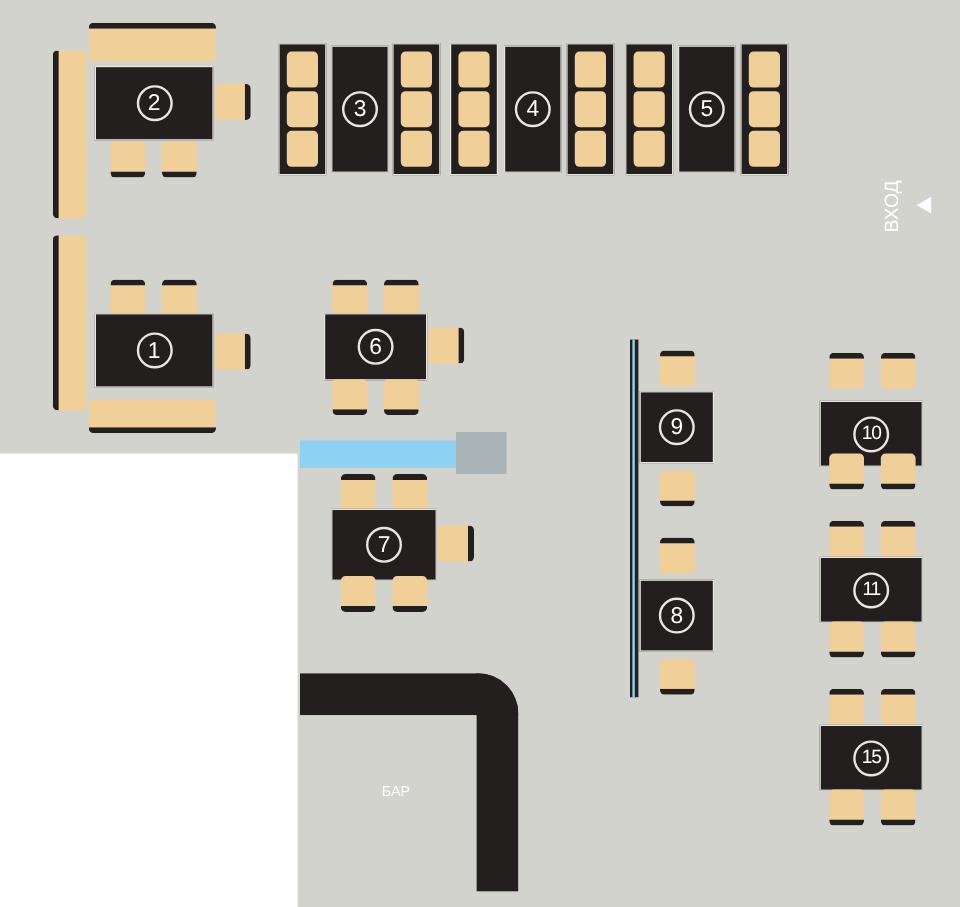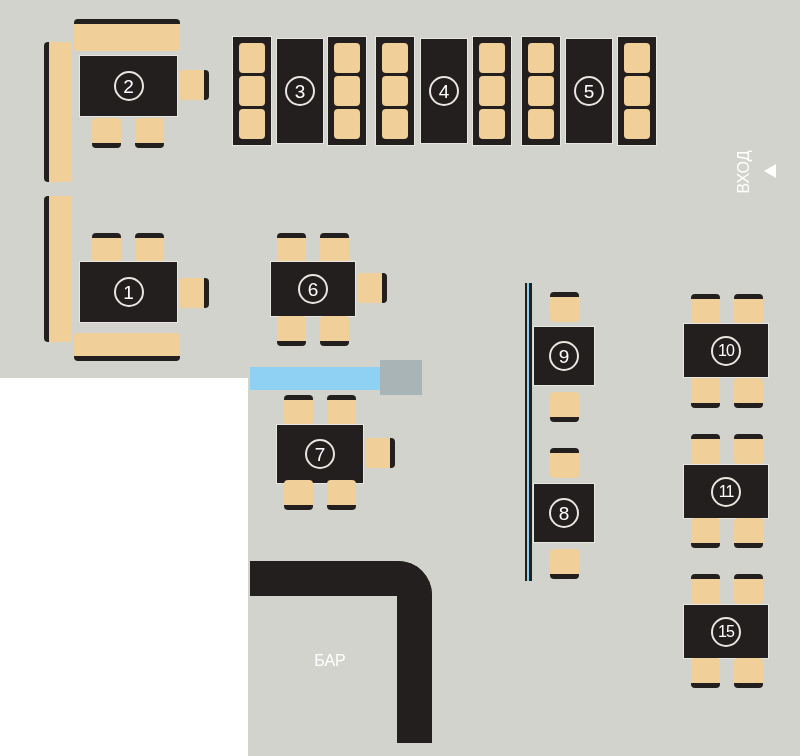--- a/index.html
+++ b/index.html
@@ -9,21 +9,21 @@
   .table{background:#231f1e;border:1px solid #e8e6e0;display:flex;align-items:center;justify-content:center;}
   .num{width:30px;height:30px;border:2px solid #e8e6e0;border-radius:50%;color:#fff;display:flex;align-items:center;justify-content:center;font-size:19px;box-sizing:border-box;line-height:1;}
   .num.small{font-size:16px;letter-spacing:-1px;}
   .chair{background:#f1cf98;border-radius:4px;}
   .chair.t{border-top:5px solid #231f1e;}
   .chair.b{border-bottom:5px solid #231f1e;}
   .chair.r{border-right:5px solid #231f1e;}
   .chair.l{border-left:5px solid #231f1e;}
   .bench{background:#231f1e;border:1px solid #e8e6e0;display:flex;flex-direction:column;align-items:center;justify-content:space-around;padding:4px 0;}
   .bench .seat{width:26px;height:30px;background:#f1cf98;border-radius:4px;}
-  .label{color:#fff;font-size:16px;}
+  .label{color:#fff;font-size:12px;}
 </style>
 </head>
 <body>
 
 <div class="abs white" style="left:0;top:378px;width:248px;height:378px;"></div>
 
 <div class="abs chair t" style="left:74px;top:19px;width:106px;height:32px;"></div>
 <div class="abs chair l" style="left:44px;top:42px;width:28px;height:140px;"></div>
 <div class="abs table" style="left:79px;top:55px;width:99px;height:62px;">
   <div class="num">2</div>
@@ -117,21 +117,21 @@
 <div class="abs chair b" style="left:550px;top:392px;width:29px;height:30px;"></div>
 
 <div class="abs chair t" style="left:550px;top:448px;width:29px;height:30px;"></div>
 <div class="abs table" style="left:533px;top:483px;width:62px;height:60px;">
   <div class="num">8</div>
 </div>
 <div class="abs chair b" style="left:550px;top:549px;width:29px;height:30px;"></div>
 
 <div class="abs chair t" style="left:691px;top:294px;width:29px;height:30px;"></div>
 <div class="abs chair t" style="left:734px;top:294px;width:29px;height:30px;"></div>
-<div class="abs table" style="left:683px;top:323px;width:86px;height:55px;">
+<div class="abs table" style="left:683px;top:334px;width:86px;height:55px;">
   <div class="num small">10</div>
 </div>
 <div class="abs chair b" style="left:691px;top:378px;width:29px;height:30px;"></div>
 <div class="abs chair b" style="left:734px;top:378px;width:29px;height:30px;"></div>
 
 <div class="abs chair t" style="left:691px;top:434px;width:29px;height:30px;"></div>
 <div class="abs chair t" style="left:734px;top:434px;width:29px;height:30px;"></div>
 <div class="abs table" style="left:683px;top:464px;width:86px;height:55px;">
   <div class="num small">11</div>
 </div>

